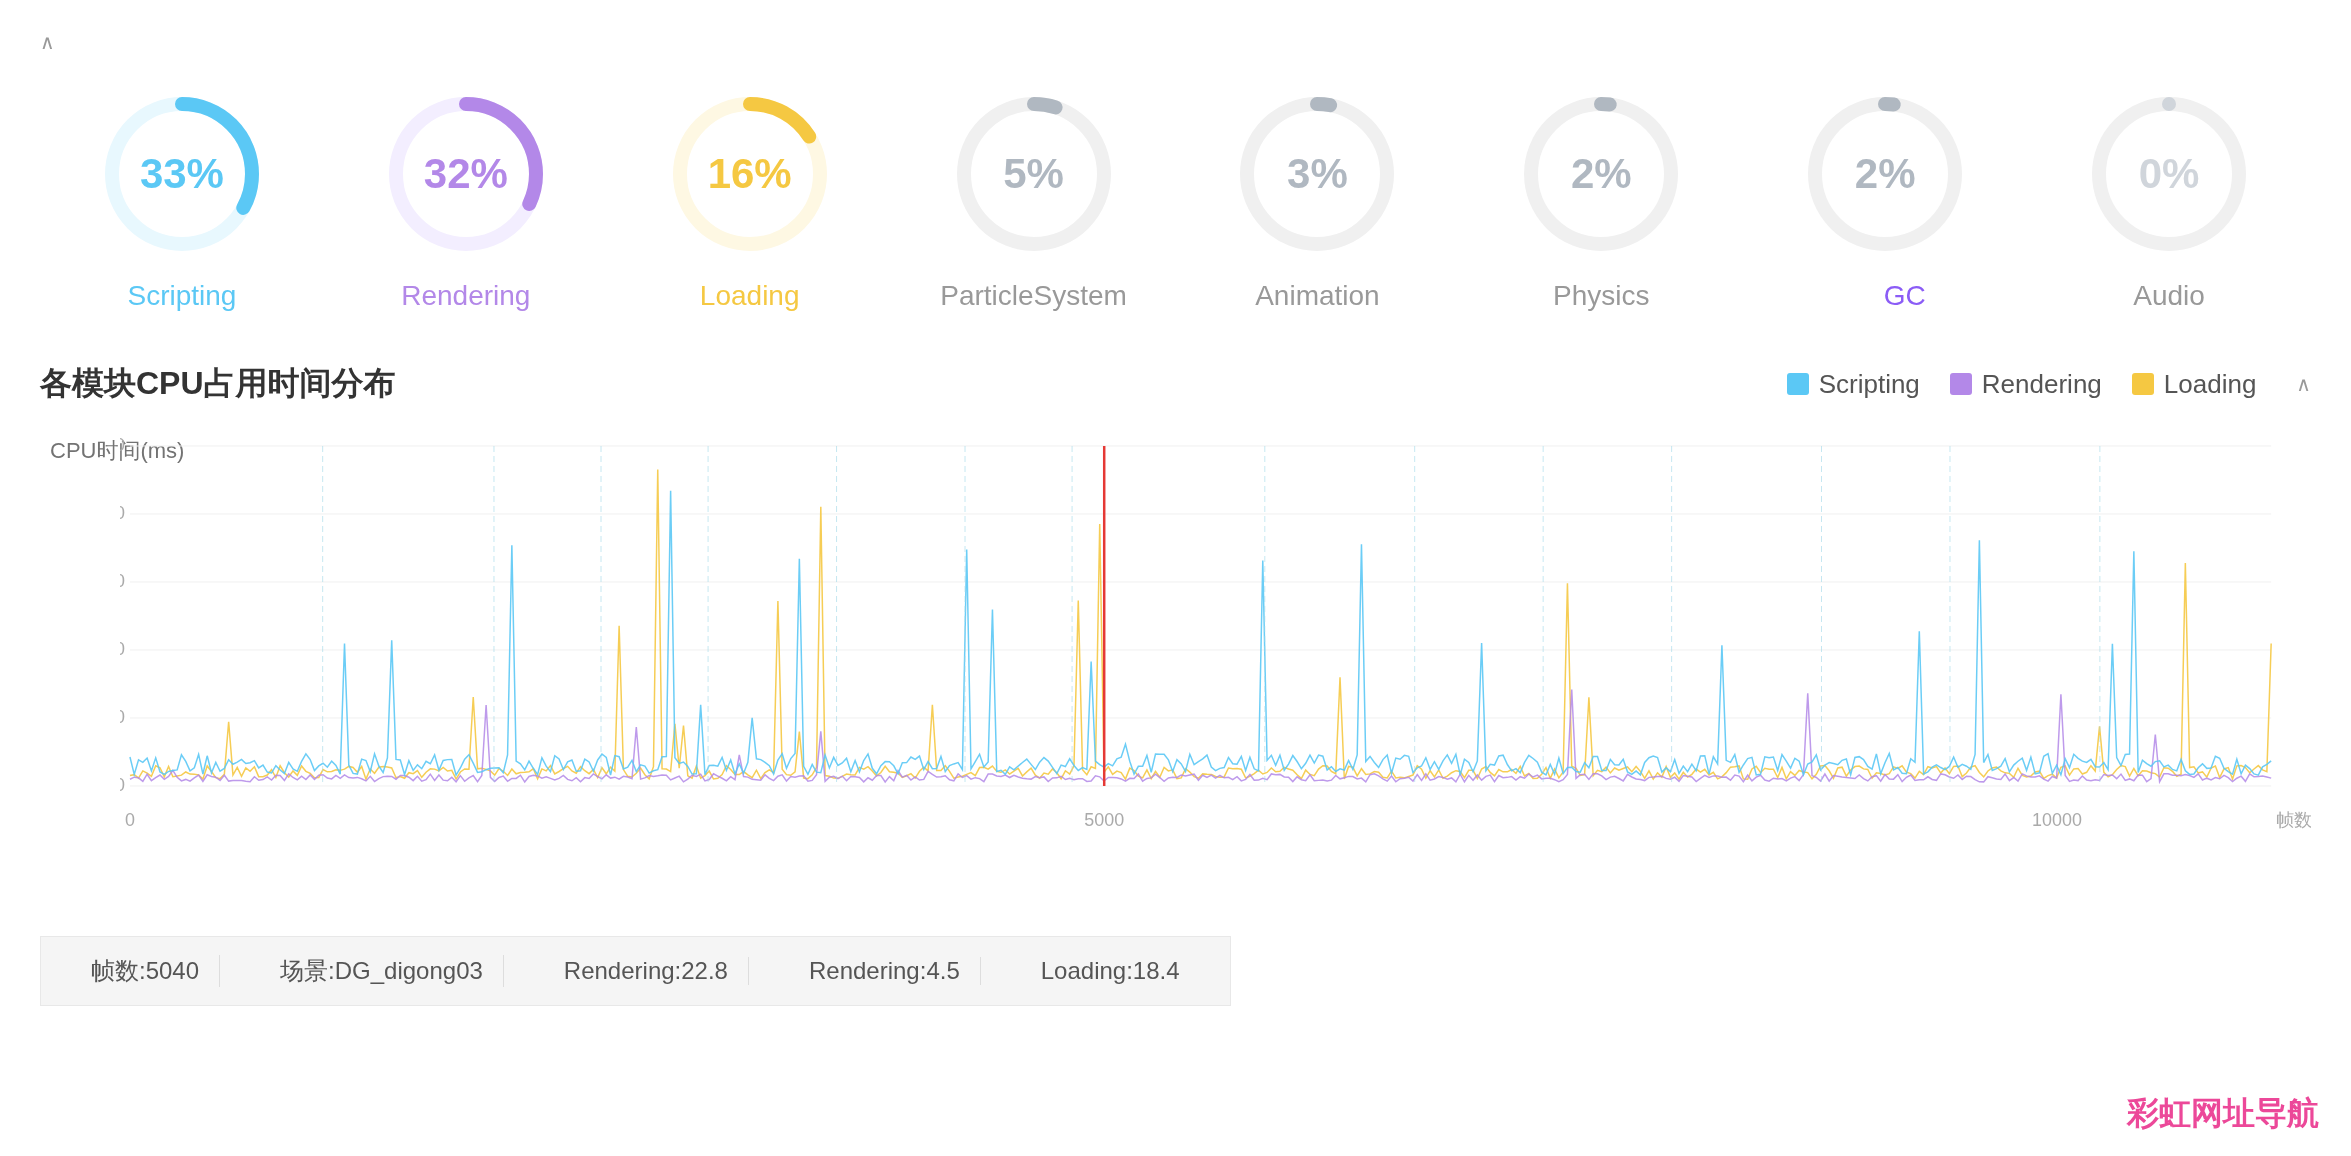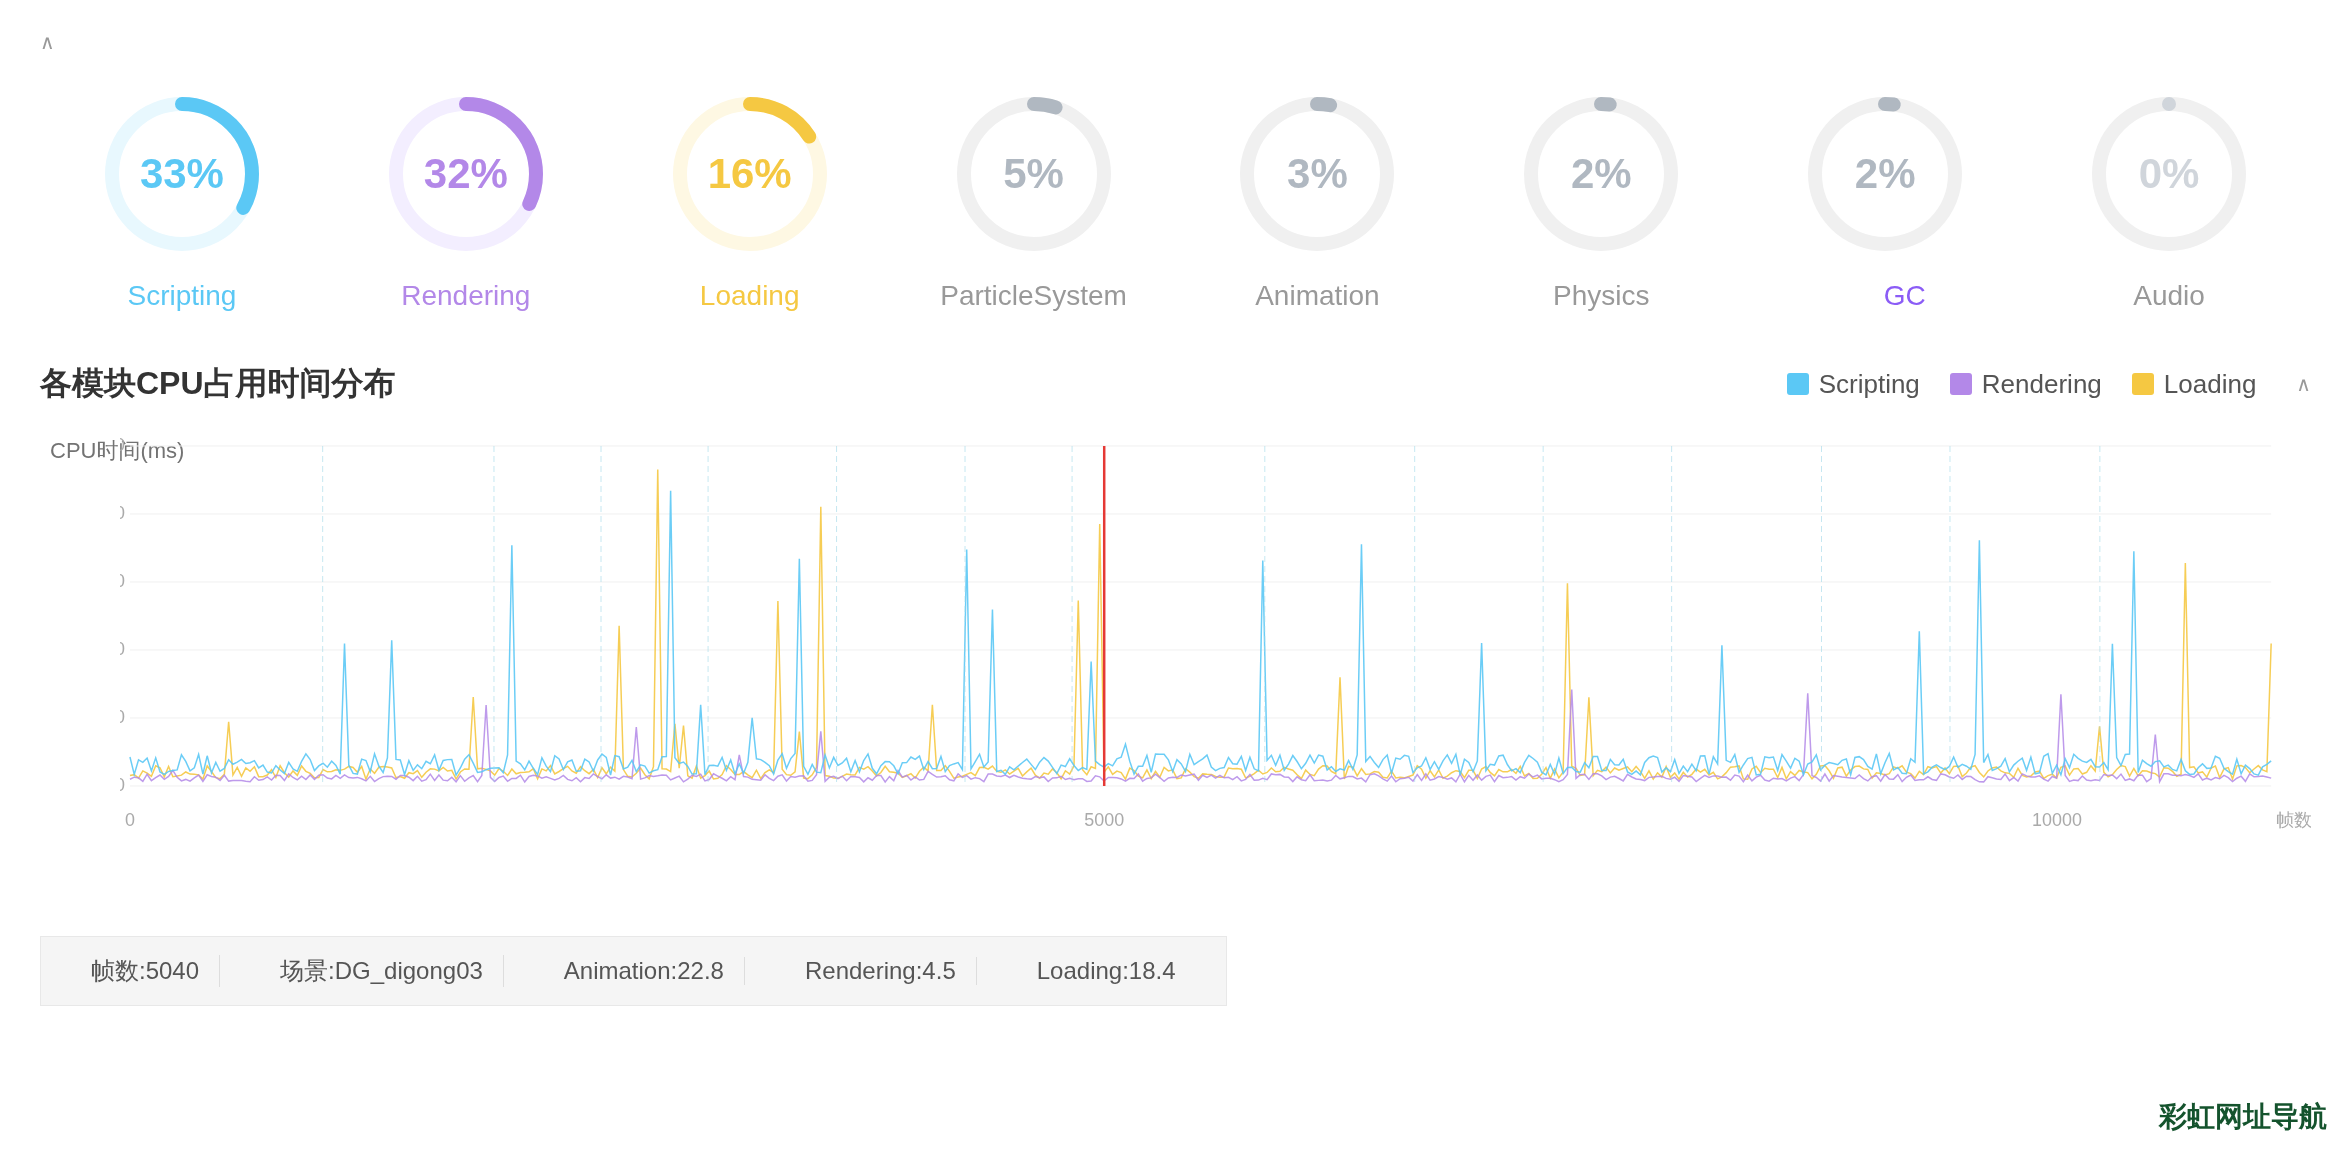--- a/index.html
+++ b/index.html
@@ -147,23 +147,23 @@
       border-right: 1px solid #ddd;
     }
     .status-item:last-child {
       border-right: none;
     }
 
     
     .brand-footer {
       position: fixed;
       bottom: 20px;
-      right: 24px;
-      font-size: 28px;
-      color: #14532d;
+      right: 32px;
+      font-size: 32px;
+      color: #ec4899;
       font-weight: 600;
     }
 
     
     .chart-svg {
       position: absolute;
       top: 0;
       left: 0;
       width: 100%;
       height: 100%;
@@ -334,20 +334,20 @@
           <line x1="1837.5" y1="10" x2="1837.5" y2="350" stroke="#a0d8e8" stroke-width="1" stroke-dasharray="6,4" opacity="0.6"></line>
           <line x1="1988" y1="10" x2="1988" y2="350" stroke="#a0d8e8" stroke-width="1" stroke-dasharray="6,4" opacity="0.6"></line>
           <line x1="988.25" y1="10" x2="988.25" y2="350" stroke="#e53935" stroke-width="2.5"></line>
         </svg>
     </div>
   </div>
 
   <div class="status-bar">
     <span class="status-item">帧数:5040</span>
     <span class="status-item">场景:DG_digong03</span>
-    <span class="status-item">Animation:22.8</span>
+    <span class="status-item">Rendering:22.8</span>
     <span class="status-item">Rendering:4.5</span>
     <span class="status-item">Loading:18.4</span>
   </div>
 
 </div>
 
 <div class="brand-footer">彩虹网址导航</div>
 
 </body></html>

